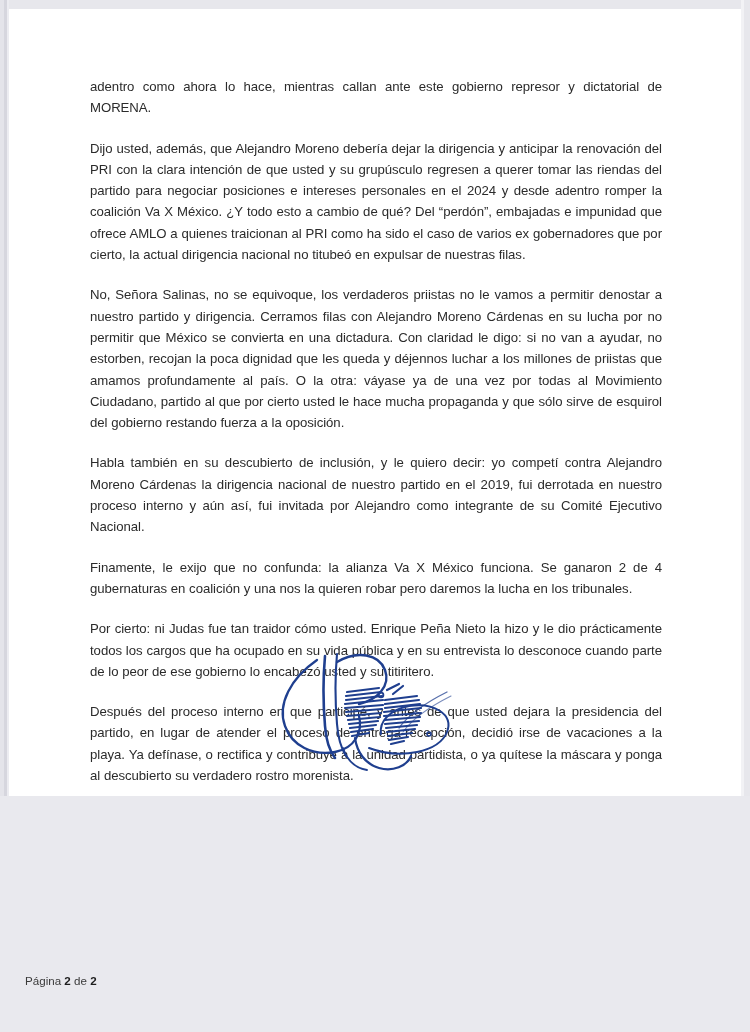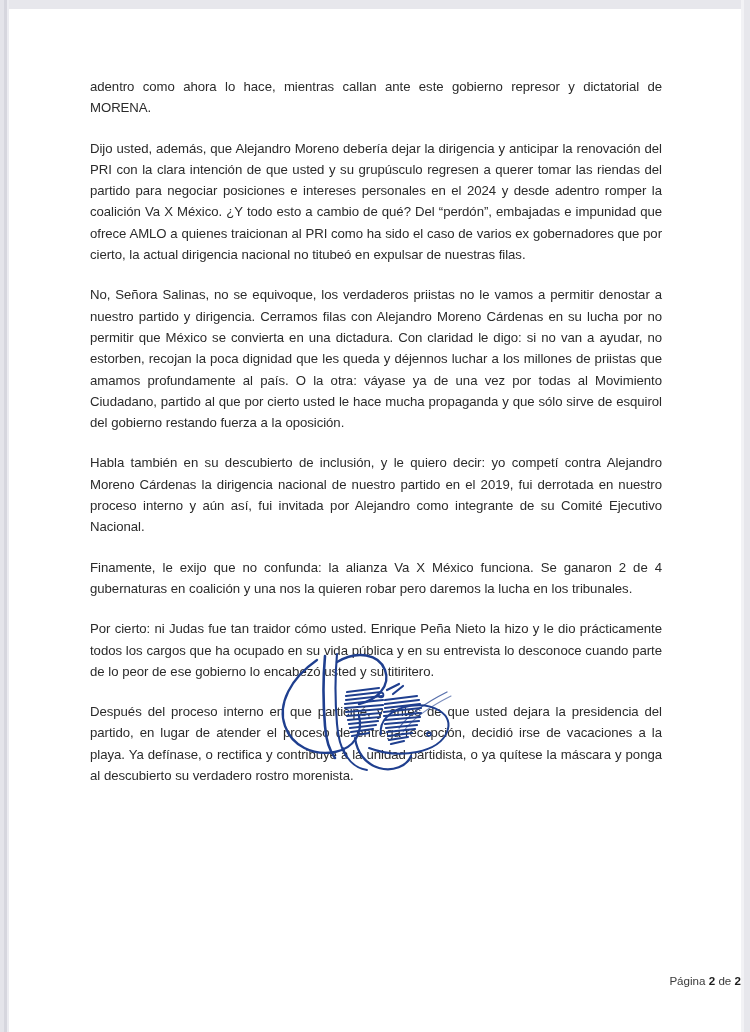--- a/index.html
+++ b/index.html
@@ -14,21 +14,21 @@
     font-family: "Liberation Sans", sans-serif;
     overflow: hidden;
   }
 
   
   #page-frame {
     position: absolute;
     left: 0;
     top: 0;
     width: 750px;
-    height: 1032px;
+    height: 796px;
     background: #ffffff;
     box-sizing: border-box;
   }
   
   .edge-strip {
     position: absolute;
     top: 0;
     bottom: 0;
     pointer-events: none;
   }
@@ -106,24 +106,24 @@
     font-size: 13.4px;
     font-weight: bold;
     color: #111111;
     letter-spacing: 0.1px;
     margin-top: 4px;
   }
 
   
   #footer {
     position: absolute;
-    left: 0;
+    left: 16px;
     right: 0;
     top: 965px;
-    text-align: right;
+    text-align: left;
     font-size: 11.6px;
     color: #3a3a3a;
   }
   #footer .pg-num { font-weight: bold; color: #1d1d1d; }
   #footer span { display: inline; }
 </style>
 </head>
 <body>
 
 <div id="page-frame">

